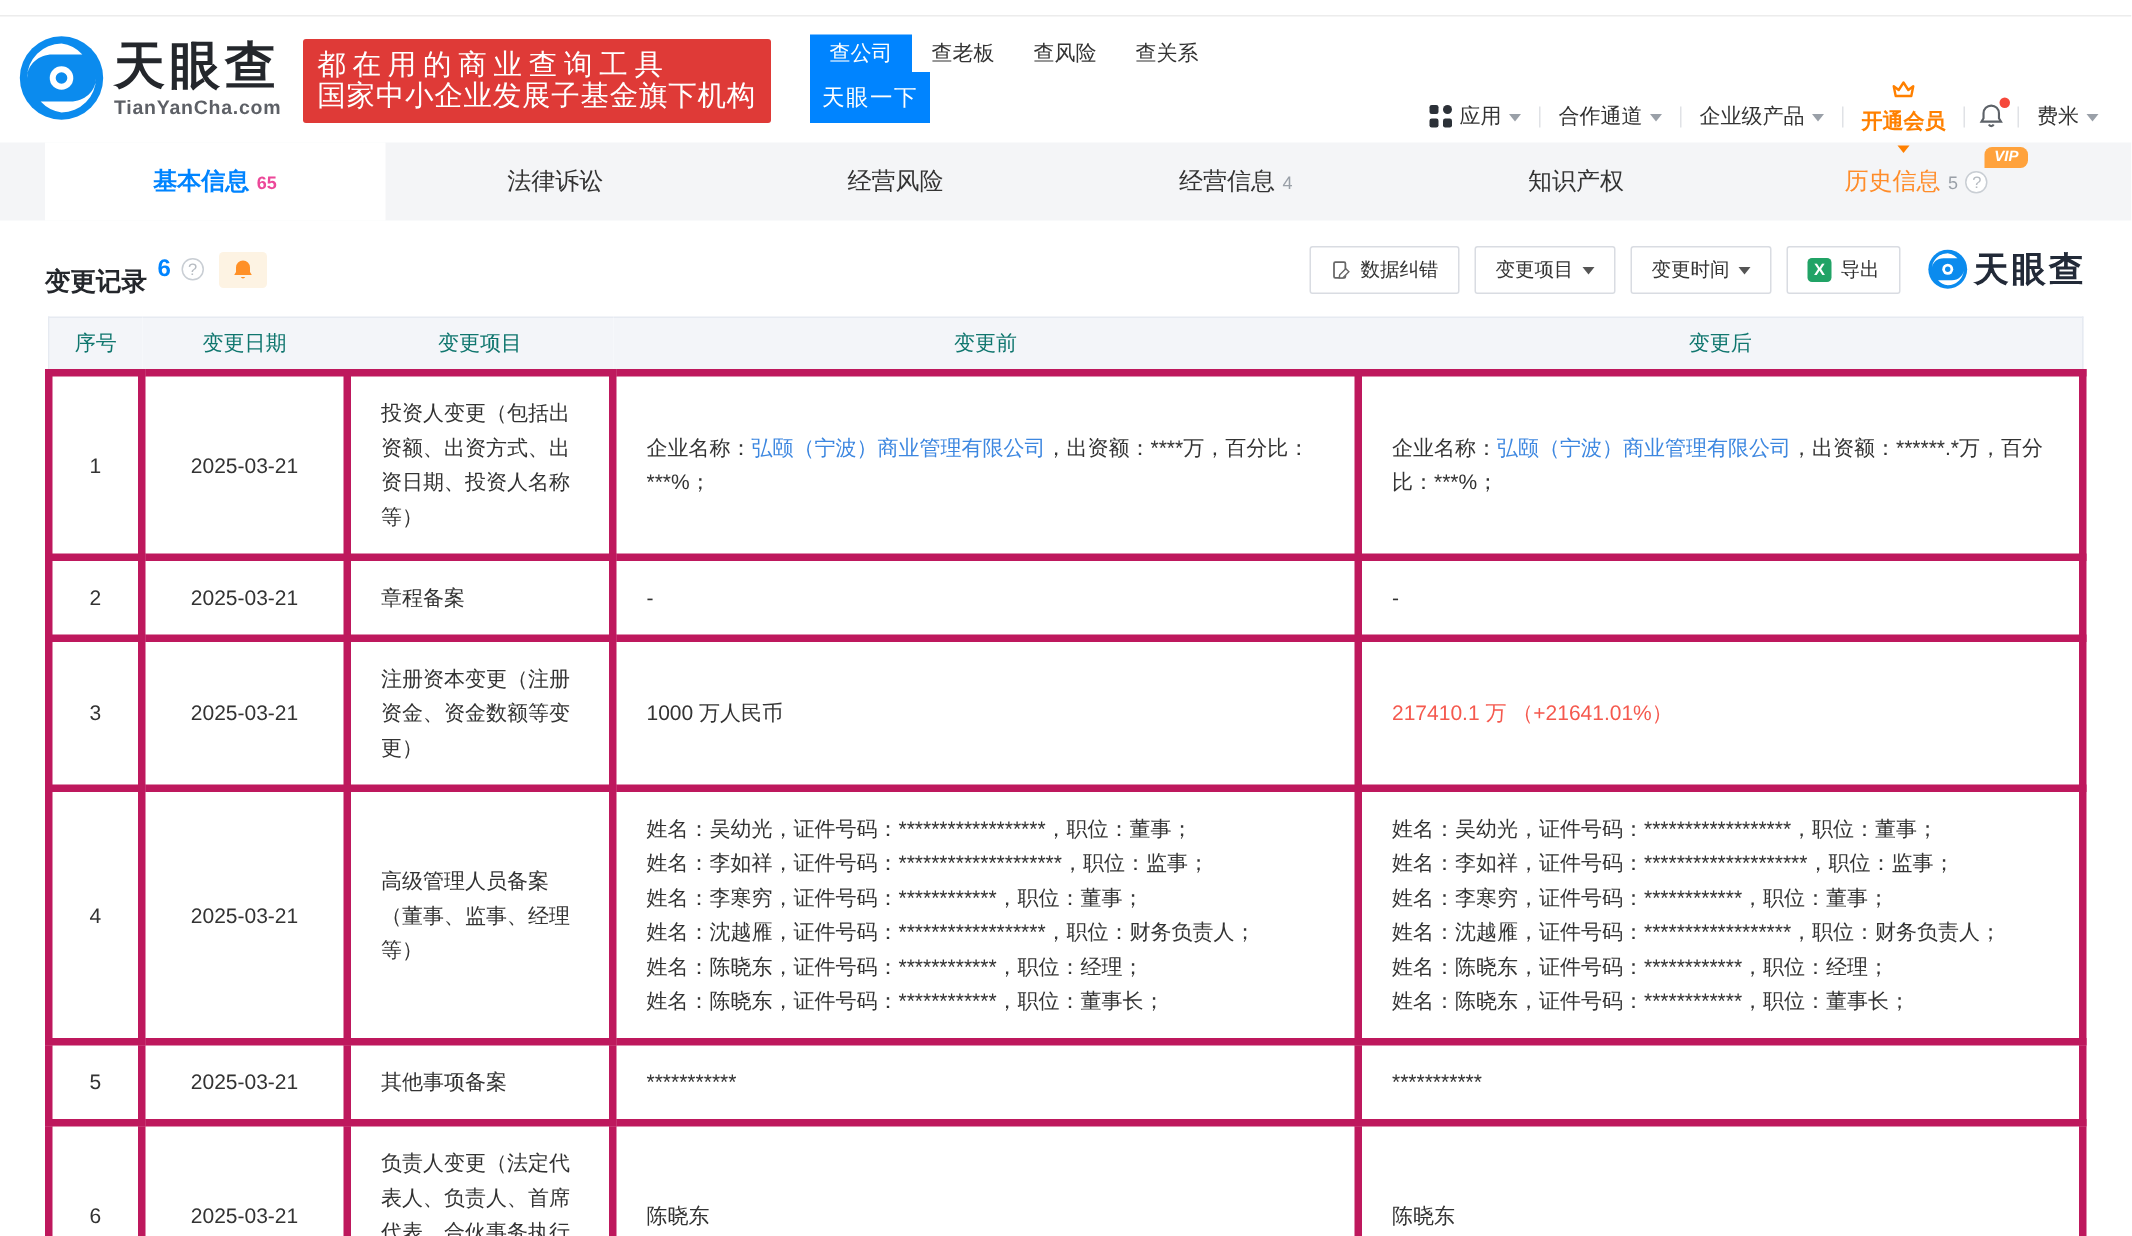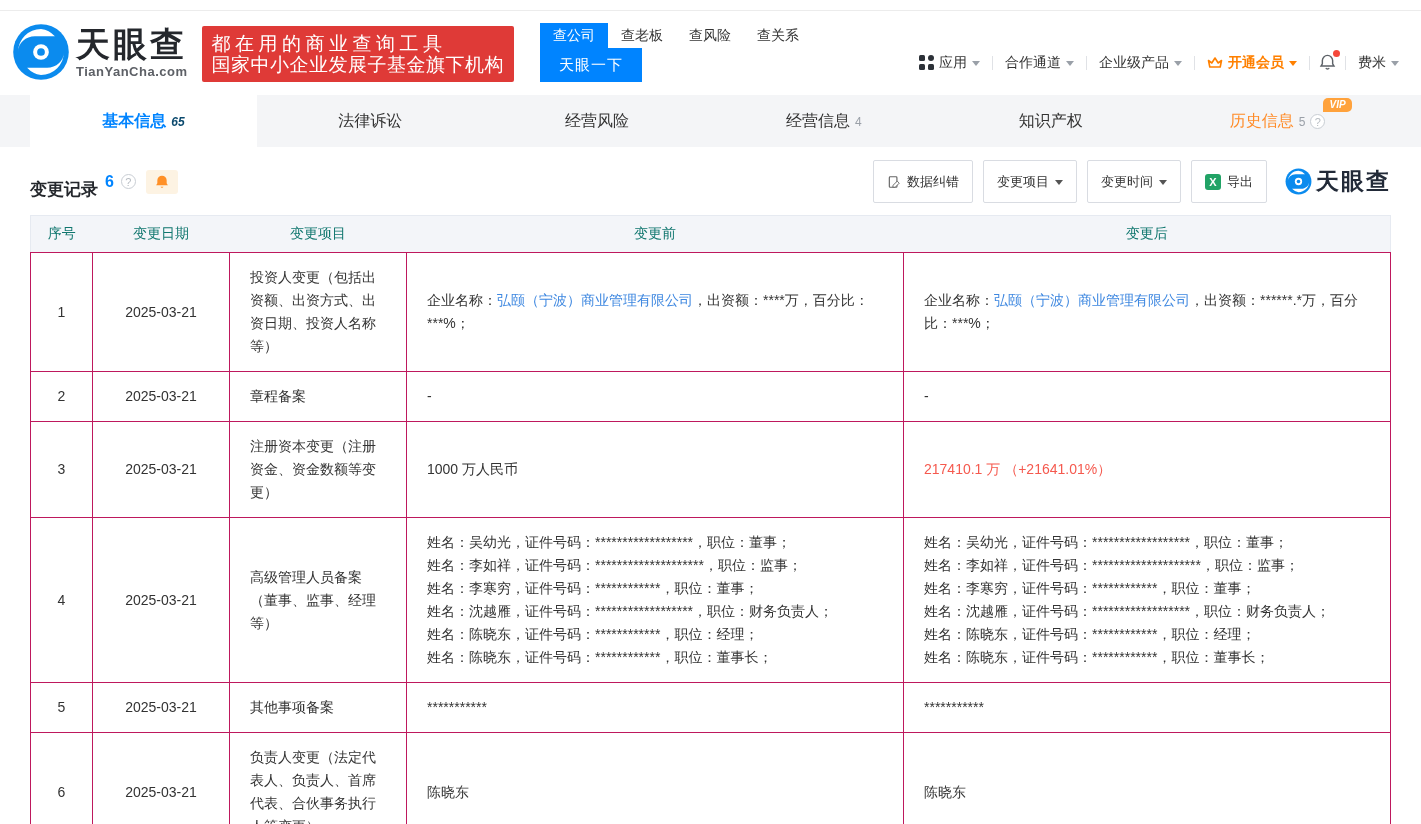--- a/index.html
+++ b/index.html
@@ -21,62 +21,62 @@
   .slogan .l2 { letter-spacing:.5px; }
 
   .search { margin-left:26px; width:452px; }
   .search-tabs { display:flex; font-size:14px; }
   .search-tab { padding:4px 13px 3px; color:#333; cursor:pointer; }
   .search-tab.active { background:#0084ff; color:#fff; }
   .search-row { display:flex; height:34px; }
   .search-box { flex:1; display:flex; align-items:center; border:1px solid #cfd3d9; border-top:2px solid #474d57; background:#fff; padding:0 8px 0 10px; }
   .search-box input { flex:1; border:none; outline:none; font-size:14px; color:#333; font-family:inherit; background:transparent; }
   .clear-ic { width:17px; height:17px; border-radius:50%; background:#ccc; color:#fff; font-size:12px; line-height:17px; text-align:center; cursor:pointer; }
-  .search-btn { width:102px; background:#0084ff; color:#fff; font-size:15px; border:none; cursor:pointer; letter-spacing:1px; }
+  .search-btn { width:80px; background:#0084ff; color:#fff; font-size:15px; border:none; cursor:pointer; letter-spacing:1px; }
 
   .top-nav { margin-left:auto; display:flex; align-items:center; margin-top:30px; font-size:14px; color:#333; white-space:nowrap; }
   .nav-item { display:flex; align-items:center; gap:5px; cursor:pointer; padding:0 4px; }
   .nav-sep { width:1px; height:14px; background:#e0e2e6; margin:0 8px; }
   .caret { width:0; height:0; border-left:4px solid transparent; border-right:4px solid transparent; border-top:5px solid #9aa0a8; margin-top:2px; }
-  .vip-link { color:#ff8000; font-weight:bold; }
+  .vip-link { color:#ff8000; font-weight:bold;flex-direction:column; }
   .vip-link .caret { border-top-color:#ff8000; }
   .grid-ic { width:15px; height:15px; display:grid; grid-template-columns:6px 6px; grid-template-rows:6px 6px; gap:3px; }
   .grid-ic i { background:#2c3138; border-radius:1.5px; }
   .grid-ic i.dot { border-radius:50%; }
   .bell-wrap { position:relative; cursor:pointer; display:flex; }
   .bell-dot { position:absolute; top:-3px; right:-3px; width:7px; height:7px; border-radius:50%; background:#f5483b; }
 
   
   .tabbar { display:flex; background:#f4f5f7; height:52px; padding:0 30px; }
   .mtab { flex:1; display:flex; align-items:center; justify-content:center; font-size:16px; color:#333; cursor:pointer; position:relative; }
   .mtab.active { background:#fff; color:#0084ff; font-weight:bold; }
   .mtab .cnt { font-size:12px; color:#9aa0a8; margin-left:5px; margin-top:2px; }
-  .mtab.active .cnt { color:#0c4a6e;font-style:italic; }
+  .mtab.active .cnt { color:#ec4899; }
   .mtab.orange { color:#ff8c29; }
   .mtab .vipbadge { position:absolute; top:3px; margin-left:120px; background:#ffa23c; color:#fff; font-size:10px; font-style:italic; font-weight:bold; padding:1px 6px 2px; border-radius:5px 5px 5px 0; }
   .qmark { width:15px; height:15px; border:1px solid #c9ced4; border-radius:50%; color:#b7bcc2; font-size:11px; line-height:14px; text-align:center; margin-left:5px; cursor:pointer; background:#fff; font-weight:normal; font-style:normal; }
 
   
   .section-head { display:flex; align-items:center; padding:13px 30px 12px; }
   .sec-title { font-size:17px; font-weight:bold; color:#24272c;margin-top:16px; }
   .sec-count { font-size:16px; font-weight:bold; color:#0084ff; margin:0 2px 0 7px; }
   .bell-chip { margin-left:10px; background:#fdf3e3; border-radius:3px; padding:4px 8px; display:flex; align-items:center; cursor:pointer; }
   .sec-actions { margin-left:auto; display:flex; align-items:center; gap:10px; }
-  .act-btn { height:43px; display:flex; align-items:center; gap:6px; background:#fff; border:1px solid #d9dce2; border-radius:2px; padding:0 13px; font-size:13px; color:#333; cursor:pointer; }
+  .act-btn { height:32px; display:flex; align-items:center; gap:6px; background:#fff; border:1px solid #d9dce2; border-radius:2px; padding:0 13px; font-size:13px; color:#333; cursor:pointer; }
   .act-btn .caret { border-top-color:#555; }
   .xls-ic { width:16px; height:16px; background:#21a366; border-radius:3px; color:#fff; font-size:11px; font-weight:bold; line-height:16px; text-align:center; }
   .watermark { display:flex; align-items:center; margin-left:8px; }
   .watermark .logo-swirl { width:27px; height:27px; }
   .wm-txt { font-size:23px; font-weight:bold; color:#222a38; letter-spacing:2px; margin-left:4px; }
 
   
   .tbl-wrap { padding:0 30px; }
   table.change { width:100%; border-collapse:collapse; border:1px solid #e6eaf1; font-size:14px; table-layout:fixed; }
   table.change th { background:#f3f5f9; font-weight:normal; color:#0f766e; height:37px; text-align:center; }
-  table.change td { border:1px solid #be185d; padding:13px 20px; vertical-align:middle; line-height:23px; color:#333; background:#fff; }
+  table.change td { border:5px solid #be185d; padding:13px 20px; vertical-align:middle; line-height:23px; color:#333; background:#fff; }
   td.c-no, td.c-date { text-align:center; padding:13px 6px; }
   td.c-item { padding:13px 16px; line-height:26px; }
   .cell-line { }
   span.link { color:#3d87e0; cursor:pointer; }
   span.red { color:#f5594e; }
 </style>
 </head>
 <body>
 
 <div class="top-strip"></div>

